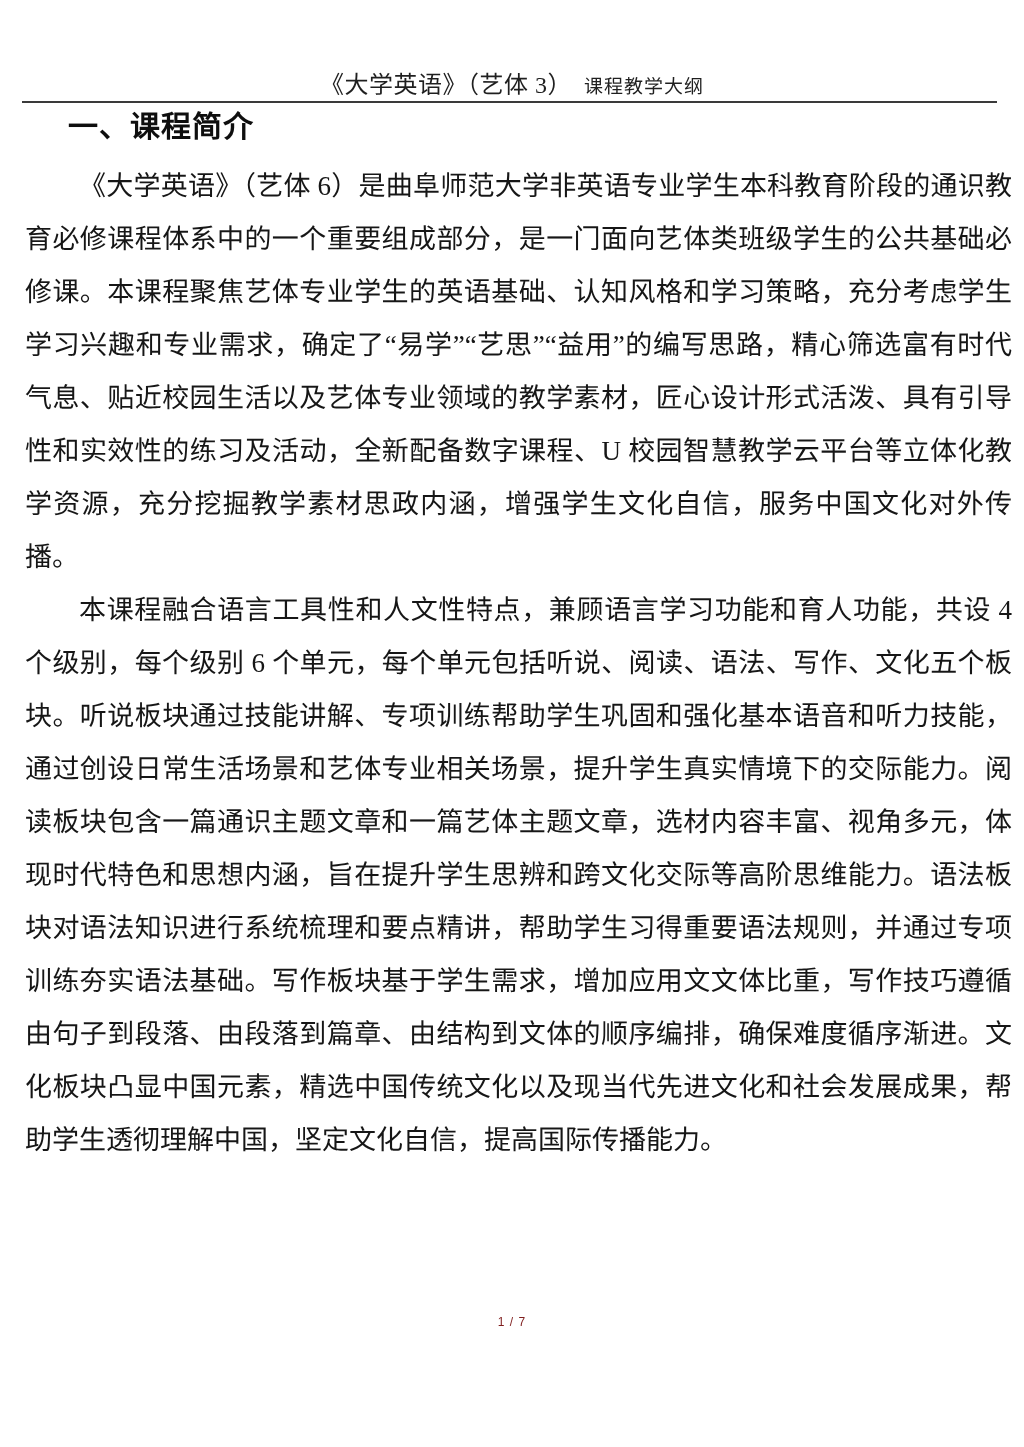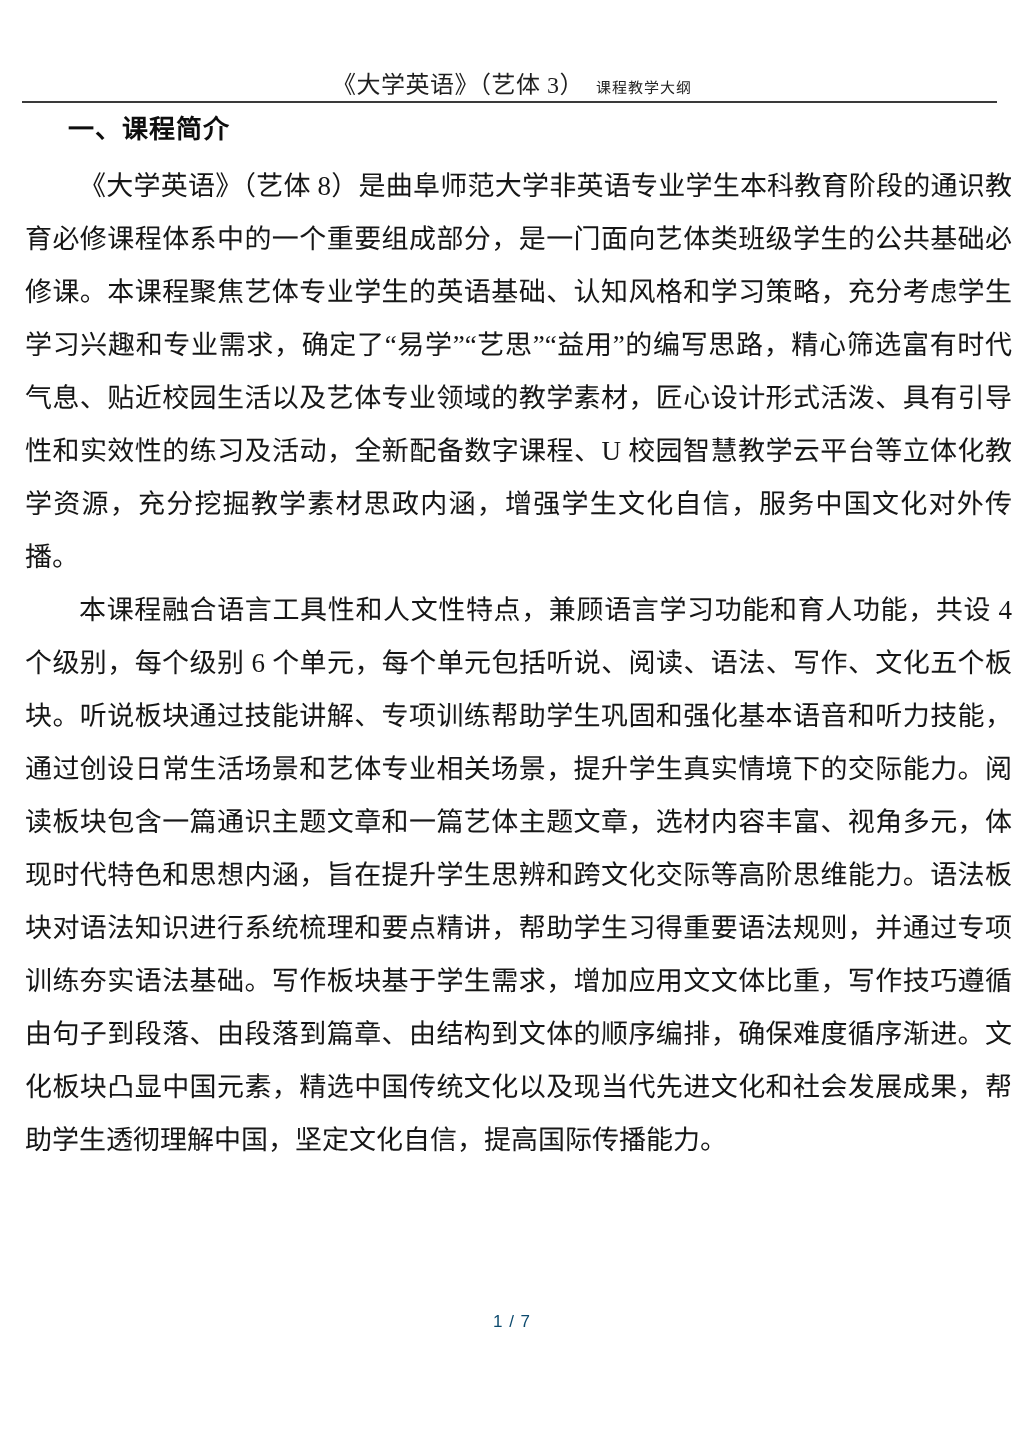--- a/index.html
+++ b/index.html
@@ -32,21 +32,21 @@
     line-height: 26px;
   }
   .header-title {
     font-family: "Liberation Serif", "DejaVu Serif", serif;
     font-size: 24px;
     color: #1f1f1f;
     letter-spacing: 0.5px;
   }
   .header-suffix {
     font-family: "Liberation Sans", "DejaVu Sans", sans-serif;
-    font-size: 15px;
+    font-size: 19px;
     color: #1f1f1f;
     margin-left: 12px;
     letter-spacing: 1px;
   }
   .header-rule {
     position: absolute;
     top: 101px;
     left: 22px;
     width: 975px;
     height: 2px;
@@ -54,23 +54,23 @@
   }
   
   .content {
     position: absolute;
     top: 110px;
     left: 0;
     width: 1024px;
   }
   .section-heading {
     margin: 4px 0 0 68px;
-    font-family: Liberation Sans, sans-serif;
+    font-family: Liberation Mono, monospace;
     font-weight: 700;
-    font-size: 26px;
+    font-size: 30px;
     line-height: 30px;
     color: #0e0e0e;
     letter-spacing: 1px;
   }
   .body-para {
     margin: 0 12px 0 25px;
     font-family: "Liberation Serif", "DejaVu Serif", serif;
     font-size: 27px;
     line-height: 53px;
     text-align: justify;
@@ -84,40 +84,40 @@
   
   .page-footer {
     position: absolute;
     top: 1312px;
     left: 0;
     width: 1024px;
     text-align: center;
   }
   .page-number {
     font-family: "Liberation Sans", "DejaVu Sans", sans-serif;
-    font-size: 17px;
-    color: #0c4a6e;
+    font-size: 12px;
+    color: #7f1d1d;
     letter-spacing: 1px;
   }
 </style>
 </head>
 <body>
 
 <div class="page">
 
   <div class="page-header">
     <span class="header-title">《大学英语》（艺体 3）</span><span class="header-suffix">课程教学大纲</span>
   </div>
 
   <div class="header-rule"></div>
 
   <div class="content">
     <h1 class="section-heading">一、课程简介</h1>
 
-    <p class="body-para">《大学英语》（艺体 8）是曲阜师范大学非英语专业学生本科教育阶段的通识教育必修课程体系中的一个重要组成部分，是一门面向艺体类班级学生的公共基础必修课。本课程聚焦艺体专业学生的英语基础、认知风格和学习策略，充分考虑学生学习兴趣和专业需求，确定了“易学”“艺思”“益用”的编写思路，精心筛选富有时代气息、贴近校园生活以及艺体专业领域的教学素材，匠心设计形式活泼、具有引导性和实效性的练习及活动，全新配备数字课程、U 校园智慧教学云平台等立体化教学资源，充分挖掘教学素材思政内涵，增强学生文化自信，服务中国文化对外传播。</p>
+    <p class="body-para">《大学英语》（艺体 6）是曲阜师范大学非英语专业学生本科教育阶段的通识教育必修课程体系中的一个重要组成部分，是一门面向艺体类班级学生的公共基础必修课。本课程聚焦艺体专业学生的英语基础、认知风格和学习策略，充分考虑学生学习兴趣和专业需求，确定了“易学”“艺思”“益用”的编写思路，精心筛选富有时代气息、贴近校园生活以及艺体专业领域的教学素材，匠心设计形式活泼、具有引导性和实效性的练习及活动，全新配备数字课程、U 校园智慧教学云平台等立体化教学资源，充分挖掘教学素材思政内涵，增强学生文化自信，服务中国文化对外传播。</p>
 
     <p class="body-para">本课程融合语言工具性和人文性特点，兼顾语言学习功能和育人功能，共设 4 个级别，每个级别 6 个单元，每个单元包括听说、阅读、语法、写作、文化五个板块。听说板块通过技能讲解、专项训练帮助学生巩固和强化基本语音和听力技能，通过创设日常生活场景和艺体专业相关场景，提升学生真实情境下的交际能力。阅读板块包含一篇通识主题文章和一篇艺体主题文章，选材内容丰富、视角多元，体现时代特色和思想内涵，旨在提升学生思辨和跨文化交际等高阶思维能力。语法板块对语法知识进行系统梳理和要点精讲，帮助学生习得重要语法规则，并通过专项训练夯实语法基础。写作板块基于学生需求，增加应用文文体比重，写作技巧遵循由句子到段落、由段落到篇章、由结构到文体的顺序编排，确保难度循序渐进。文化板块凸显中国元素，精选中国传统文化以及现当代先进文化和社会发展成果，帮助学生透彻理解中国，坚定文化自信，提高国际传播能力。</p>
 
   </div>
 
   <div class="page-footer">
     <span class="page-number">1 / 7</span>
   </div>
 
 </div>

